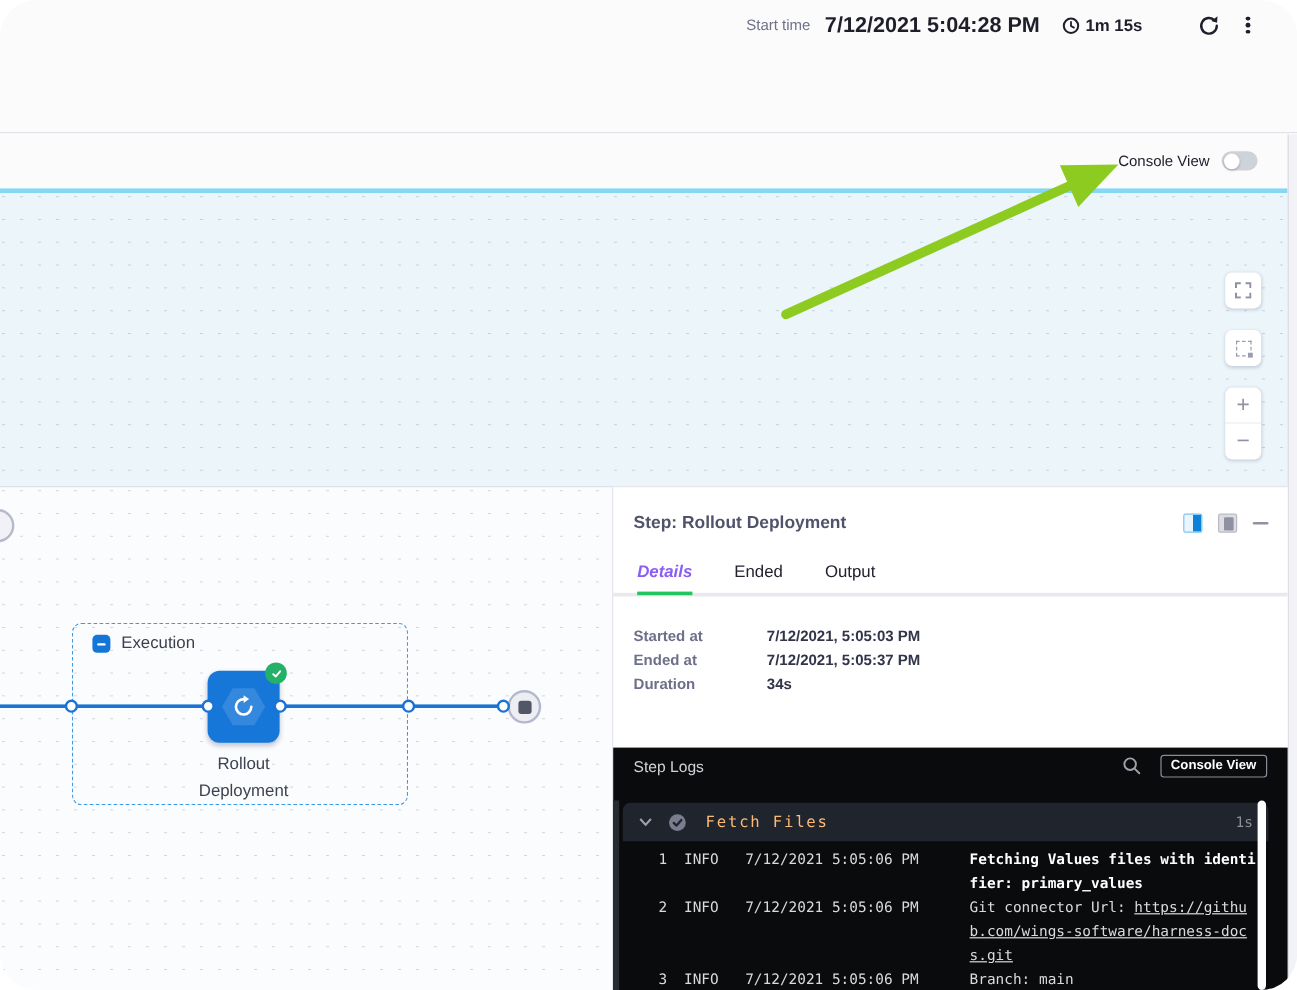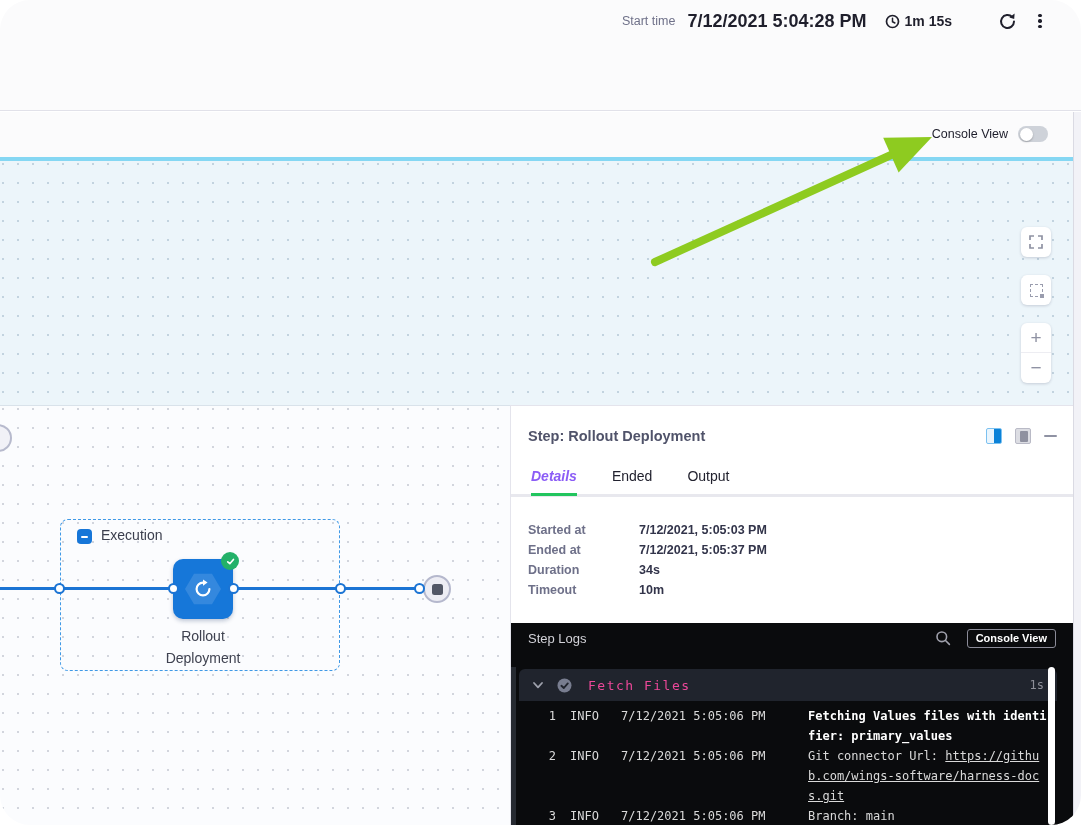--- a/index.html
+++ b/index.html
@@ -106,21 +106,21 @@
     padding:0 17px; }
   .logs-title { font-size:13px; color:#d2d2d8; }
   .logs-search { margin-left:auto; margin-right:16px; cursor:pointer; display:flex; }
   .console-view-btn { border:1px solid #8b8b98; border-radius:3px; padding:2px 8px 3px;
     font-size:11px; font-weight:600; color:#fff; background:transparent; cursor:pointer; }
   .log-gutter { position:absolute; left:0; top:44px; bottom:0; width:5px; background:#262a31; }
   .log-section-bar { position:absolute; left:8px; right:16px; top:46px; height:32px; background:#20242d;
     border-radius:6px 6px 0 0; display:flex; align-items:center; padding:0 13px; cursor:pointer; }
   .log-section-bar .chev { display:flex; margin-right:13px; cursor:pointer; }
   .log-section-title { margin-left:16px; font-family:"DejaVu Sans Mono",monospace; font-size:13px;
-    letter-spacing:1.5px; color:#ec4899; }
+    letter-spacing:1.5px; color:#fdba74; }
   .log-section-duration { margin-left:auto; font-family:"DejaVu Sans Mono",monospace; font-size:12px; color:#8e8f98; }
   .log-rows { position:absolute; left:5px; right:16px; top:78px; bottom:0; overflow:hidden;
     font-family:"DejaVu Sans Mono",monospace; font-size:12px; line-height:20px; color:#dadada; padding-top:5px; }
   .log-row { display:flex; align-items:flex-start; padding-left:25px; }
   .log-num { width:15px; text-align:right; flex:none; }
   .log-level { width:37px; margin-left:14px; flex:none; }
   .log-time { width:156px; margin-left:14px; flex:none; }
   .log-msg { width:244px; margin-left:31px; flex:none; word-break:break-all; white-space:pre-wrap; }
   .log-msg.bold { font-weight:bold; color:#fff; }
   .log-link { color:#dadada; text-decoration:underline; cursor:pointer; }
@@ -260,24 +260,20 @@
         <span class="detail-label">Started at</span>
         <span class="detail-value">7/12/2021, 5:05:03 PM</span>
       </div>
       <div class="detail-row">
         <span class="detail-label">Ended at</span>
         <span class="detail-value">7/12/2021, 5:05:37 PM</span>
       </div>
       <div class="detail-row">
         <span class="detail-label">Duration</span>
         <span class="detail-value">34s</span>
-      </div>
-      <div class="detail-row">
-        <span class="detail-label">Timeout</span>
-        <span class="detail-value">10m</span>
       </div>
     </div>
 
     <div class="logs-panel">
       <div class="logs-header">
         <span class="logs-title">Step Logs</span>
         <span class="logs-search">
           <svg width="16" height="16" viewBox="0 0 16 16">
             <circle cx="6.8" cy="6.8" r="4.8" fill="none" stroke="#a0a1ac" stroke-width="1.6"></circle>
             <line x1="10.5" y1="10.5" x2="14.4" y2="14.4" stroke="#a0a1ac" stroke-width="1.6" stroke-linecap="round"></line>

